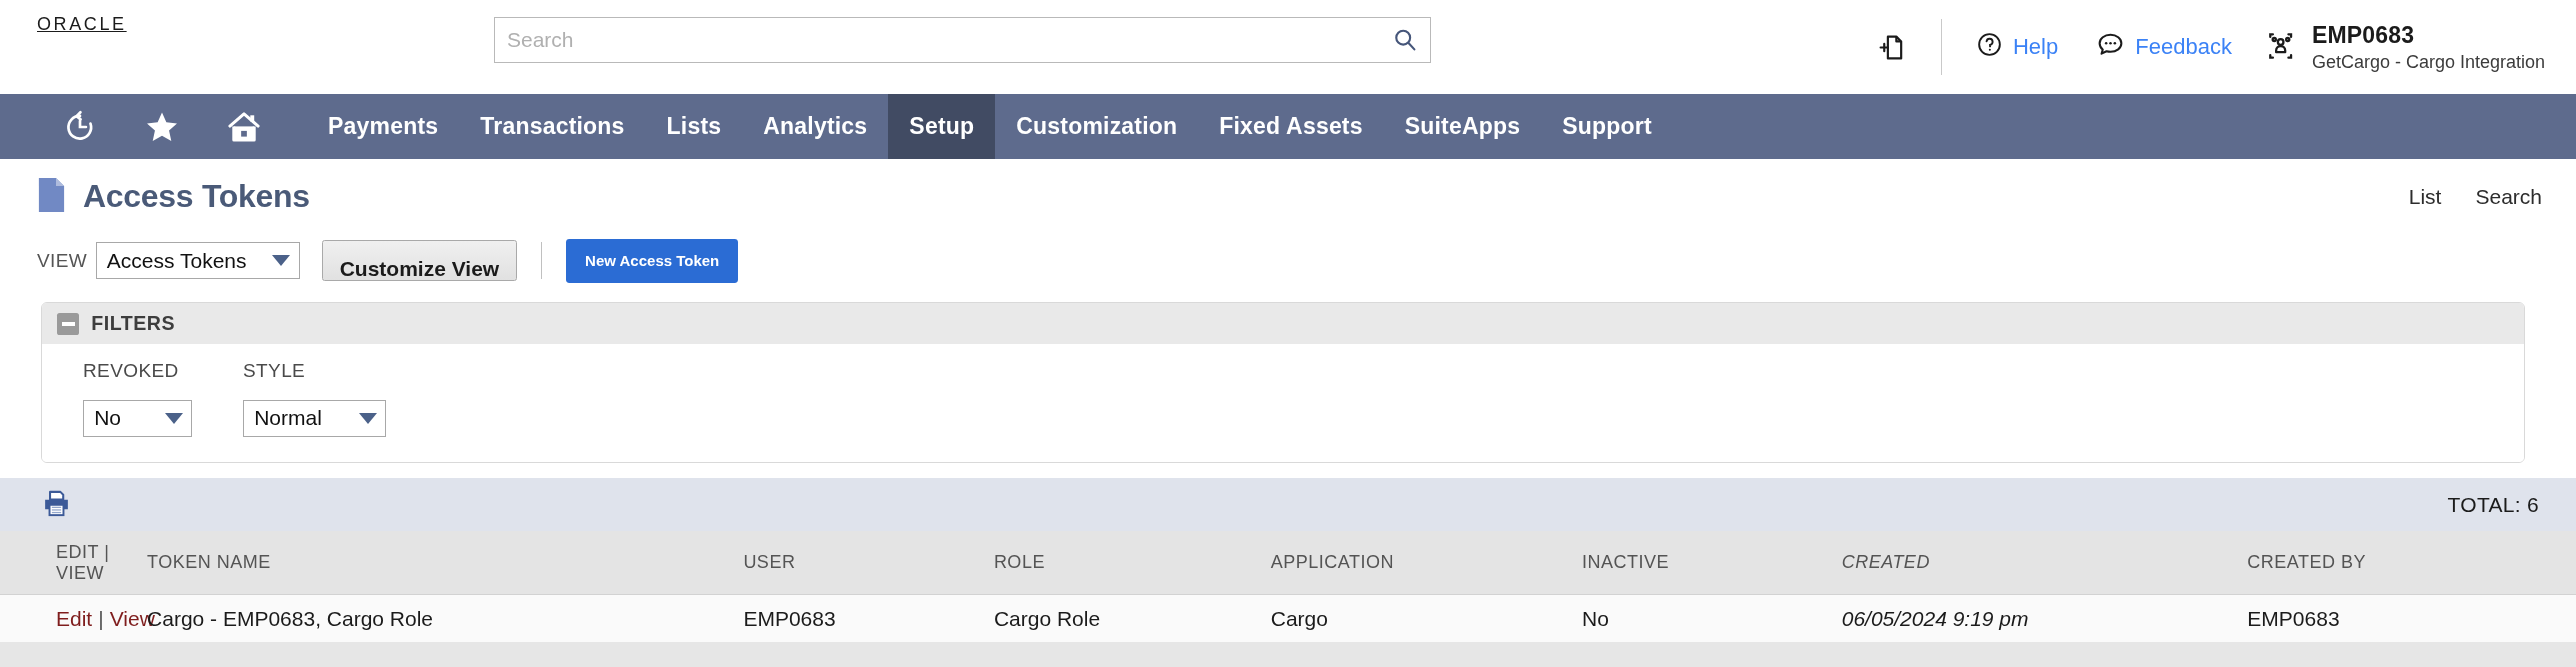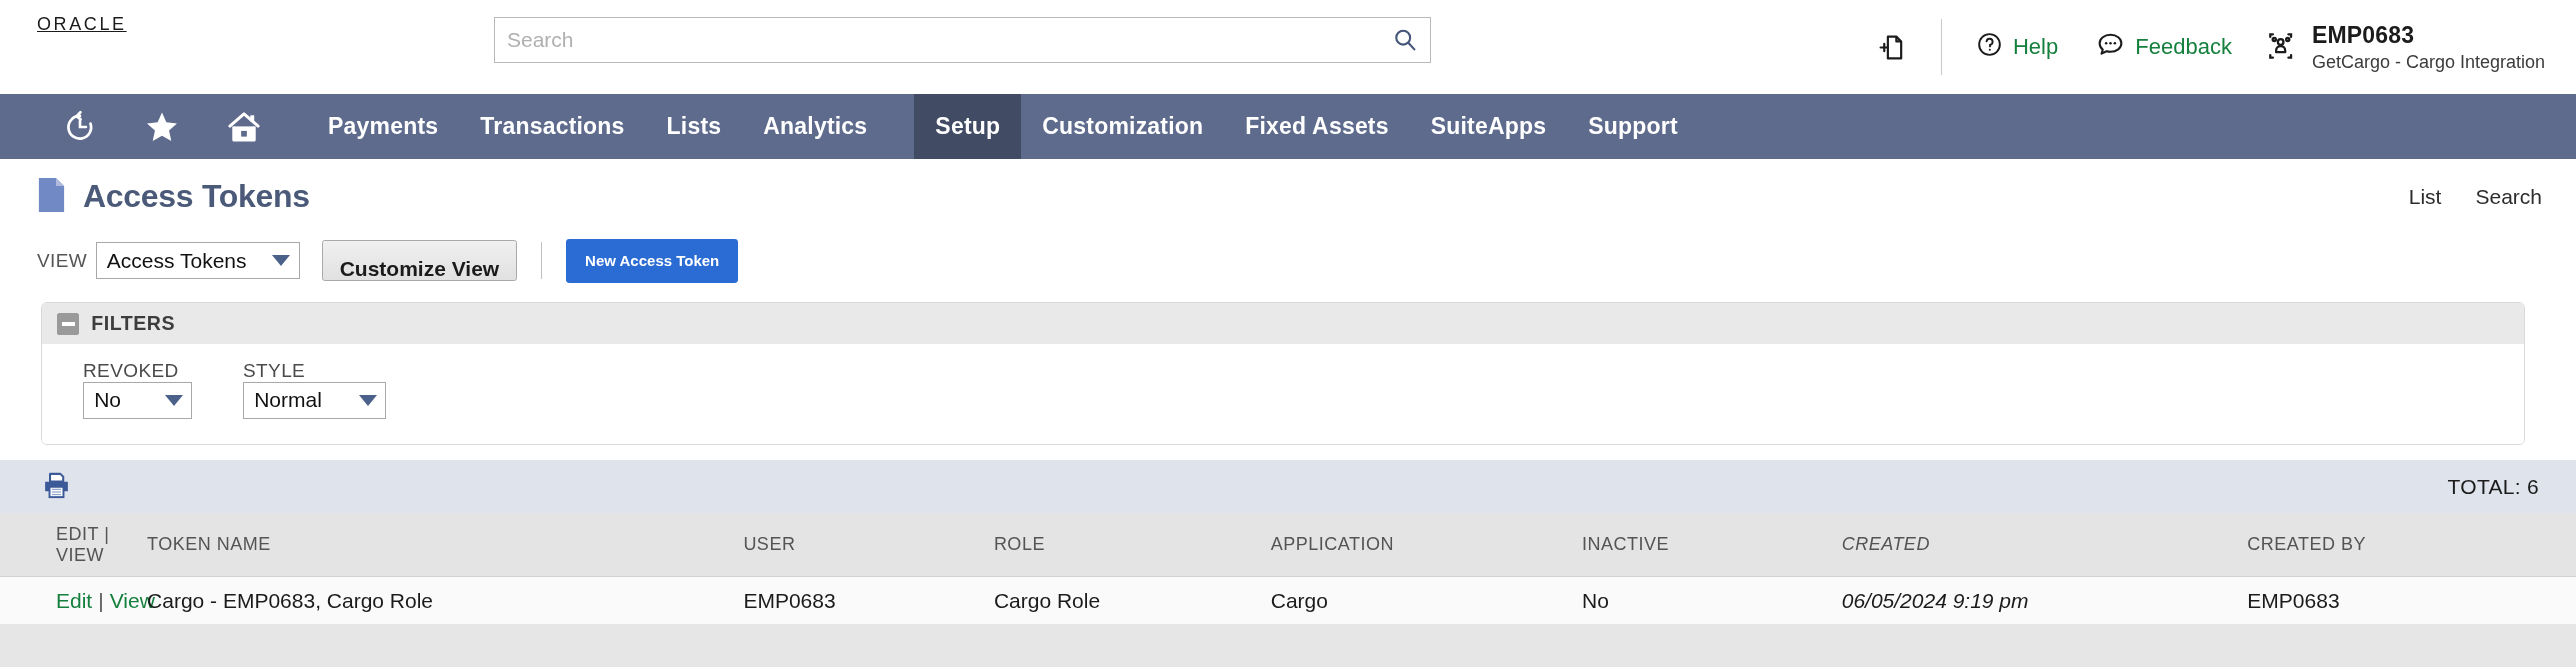--- a/index.html
+++ b/index.html
@@ -77,21 +77,21 @@
     top: 0;
     height: 94px;
     display: flex;
     align-items: center;
     gap: 0;
   }
   .hdr-item {
     display: flex;
     align-items: center;
     gap: 10.2px;
-    color: #15803d;
+    color: #3b82f6;
     font-size: 22px;
     cursor: pointer;
     padding: 0 19px;
     white-space: nowrap;
   }
   .hdr-divider {
     width: 0.9px;
     height: 56px;
     background: #c9c9c9;
     margin: 0 15.3px;
@@ -135,21 +135,21 @@
     display: flex;
     align-items: center;
     padding: 0 21px;
     color: #ffffff;
     font-size: 23px;
     font-weight: bold;
     cursor: pointer;
     white-space: nowrap;
     letter-spacing: 0.2px;
   }
-  .nav-item.active { background: #414b63; margin-left: 26px; }
+  .nav-item.active { background: #414b63; }
   .nav-gap { width: 22px; }
 
   
   .page-title-row {
     height: 75px;
     display: flex;
     align-items: center;
     padding: 0 37px 0 37px;
     position: relative;
   }
@@ -279,21 +279,21 @@
     font-weight: bold;
     color: #3d3d3d;
     letter-spacing: 0.5px;
   }
   .filters-body {
     padding: 15.3px 0 25.6px 41px;
     display: flex;
     gap: 51px;
     background: #fff;
   }
-  .filter-field { display: flex; flex-direction: column; gap: 0; }
+  .filter-field { display: flex; flex-direction: column; gap: 18px; }
   .filter-label {
     font-size: 19px;
     color: #4a4a4a;
     letter-spacing: 0.4px;
   }
 
   
   .action-bar {
     margin-top: 15.3px;
     height: 53px;
@@ -330,21 +330,21 @@
   }
   table.list-table tbody td {
     font-size: 21px;
     color: #1b1b1b;
     padding: 10.2px 0;
     height: 48px;
     background: #fafafa;
   }
   table.list-table tbody tr.alt td { background: #e6e6e6; }
   .cell-link {
-    color: #15803d;
+    color: #7f1d1d;
     cursor: pointer;
   }
   .cell-sep { color: #555; padding: 0 6px; }
   .col-edit { width: 145px; padding-left: 56px !important; }
   .col-token { width: 588px; }
   .col-user { width: 247px; }
   .col-role { width: 273px; }
   .col-app { width: 307px; }
   .col-inactive { width: 256px; }
   .col-created { width: 400px; font-style: italic; }

